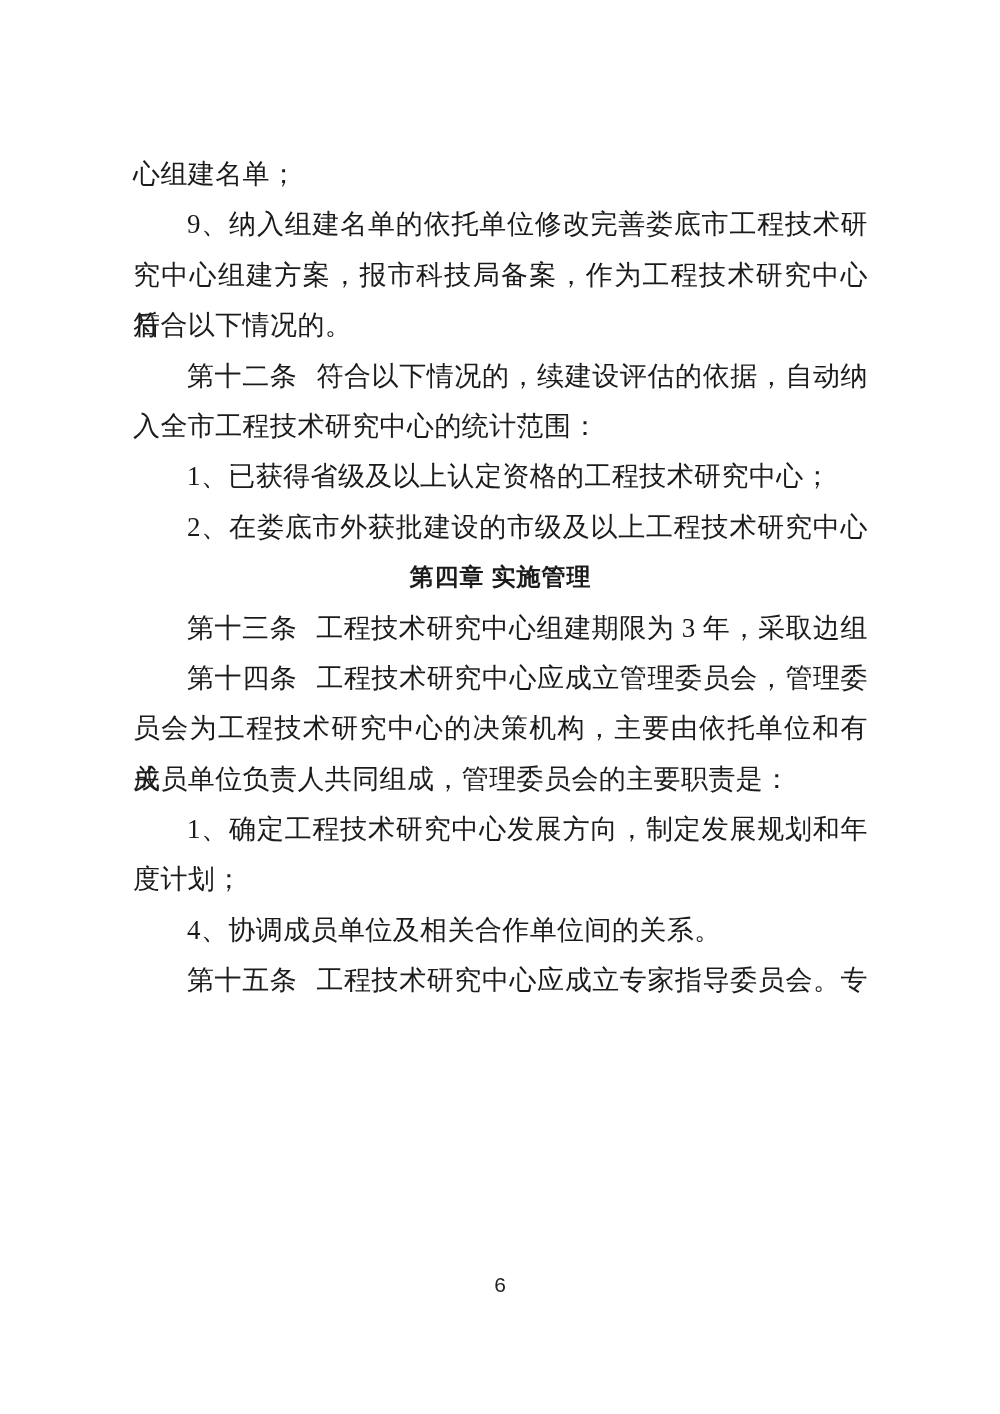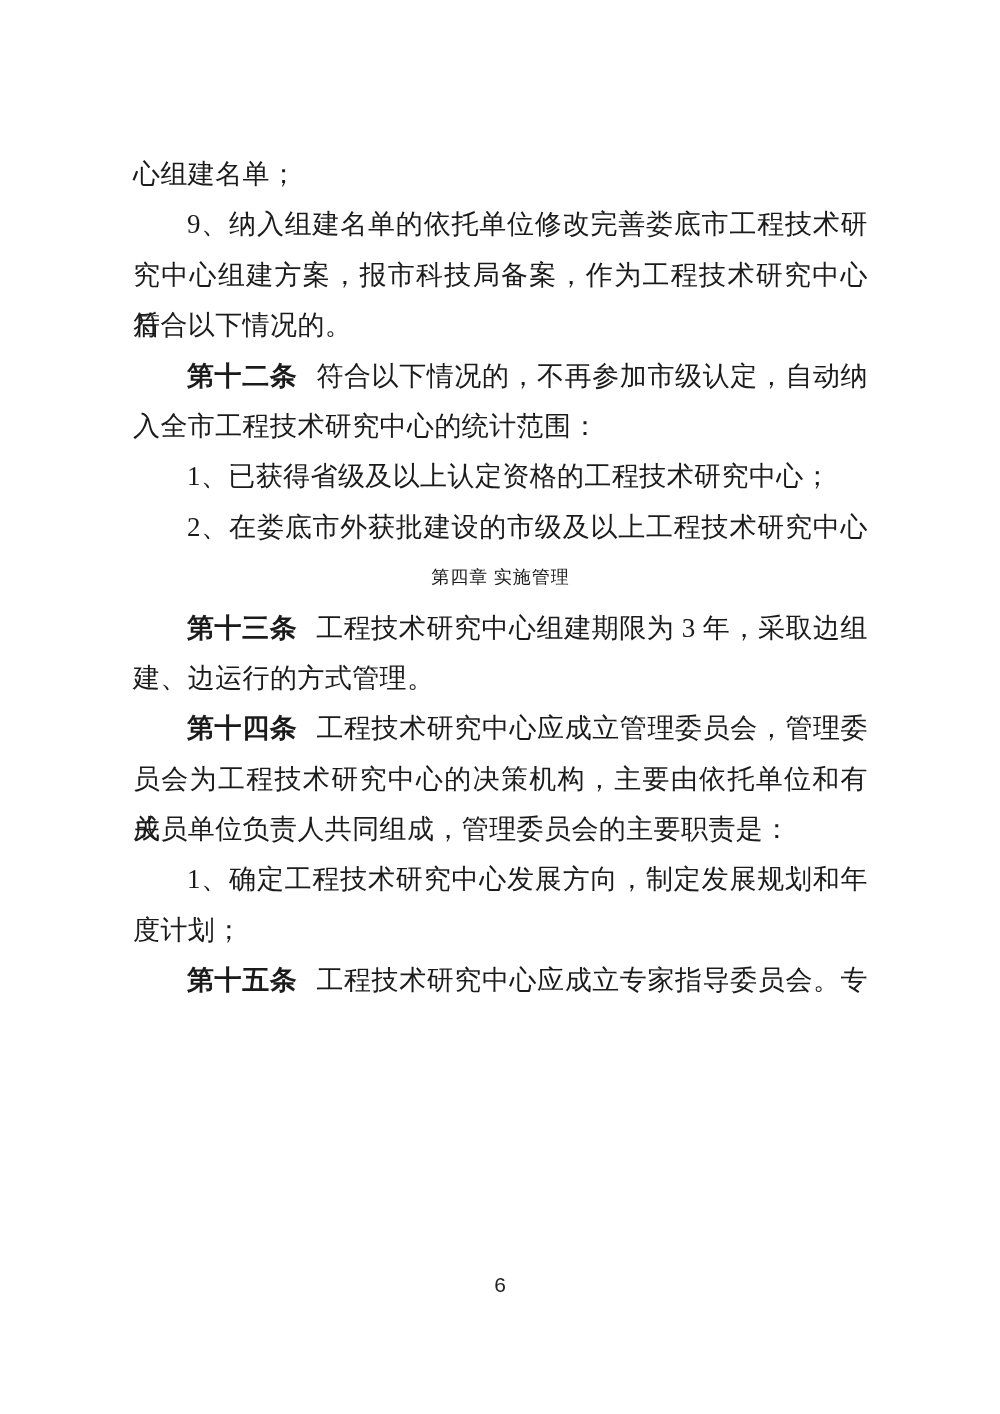--- a/index.html
+++ b/index.html
@@ -41,26 +41,26 @@
   }
   .line.stretch {
     white-space: normal;
     text-align: justify;
     text-align-last: justify;
     text-justify: inter-character;
   }
   .line.chapter-heading {
     text-align: right;
     text-align-last: center;
-    font-weight: normal;
-    font-size: 18px;
+    font-weight: bold;
+    font-size: 24px;
     letter-spacing: 1px;
   }
   .bold-prefix {
-    font-weight: bold;
+    font-weight: normal;
     margin-right: 19px;
   }
   .page-number {
     position: absolute;
     top: 1272px;
     left: 0;
     width: 100%;
     text-align: center;
     font-size: 21px;
     line-height: 26px;
@@ -70,28 +70,28 @@
 </style>
 </head>
 <body>
 
 <div class="page">
   <div class="content" id="doc-body">
       <div class="line">心组建名单；</div>
       <div class="line indent stretch">9、纳入组建名单的依托单位修改完善娄底市工程技术研</div>
       <div class="line stretch">究中心组建方案，报市科技局备案，作为工程技术研究中心后</div>
       <div class="line">符合以下情况的。</div>
-      <div class="line indent stretch"><span class="bold-prefix">第十二条</span><span>符合以下情况的，不再参加市级认定，自动纳</span></div>
+      <div class="line indent stretch"><span class="bold-prefix">第十二条</span><span>符合以下情况的，续建设评估的依据，自动纳</span></div>
       <div class="line">入全市工程技术研究中心的统计范围：</div>
       <div class="line indent">1、已获得省级及以上认定资格的工程技术研究中心；</div>
       <div class="line indent stretch">2、在娄底市外获批建设的市级及以上工程技术研究中心</div>
       <div class="line chapter-heading">第四章 实施管理</div>
       <div class="line indent stretch"><span class="bold-prefix">第十三条</span><span>工程技术研究中心组建期限为 3 年，采取边组</span></div>
-      <div class="line">建、边运行的方式管理。</div>
       <div class="line indent stretch"><span class="bold-prefix">第十四条</span><span>工程技术研究中心应成立管理委员会，管理委</span></div>
       <div class="line stretch">员会为工程技术研究中心的决策机构，主要由依托单位和有关</div>
       <div class="line">成员单位负责人共同组成，管理委员会的主要职责是：</div>
       <div class="line indent stretch">1、确定工程技术研究中心发展方向，制定发展规划和年</div>
       <div class="line">度计划；</div>
+      <div class="line indent">4、协调成员单位及相关合作单位间的关系。</div>
       <div class="line indent stretch"><span class="bold-prefix">第十五条</span><span>工程技术研究中心应成立专家指导委员会。专</span></div>
     </div>
   <div class="page-number">6</div>
 </div>
 
 </body></html>

